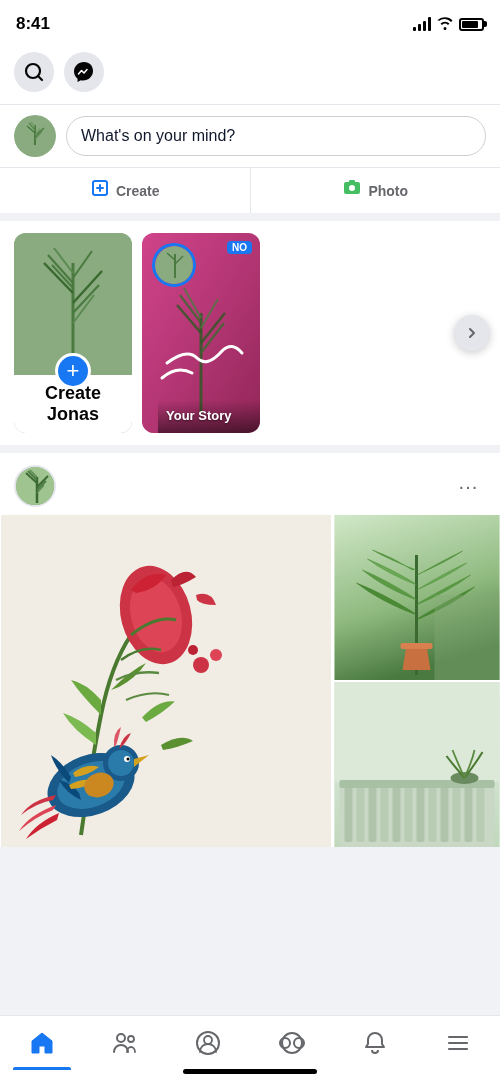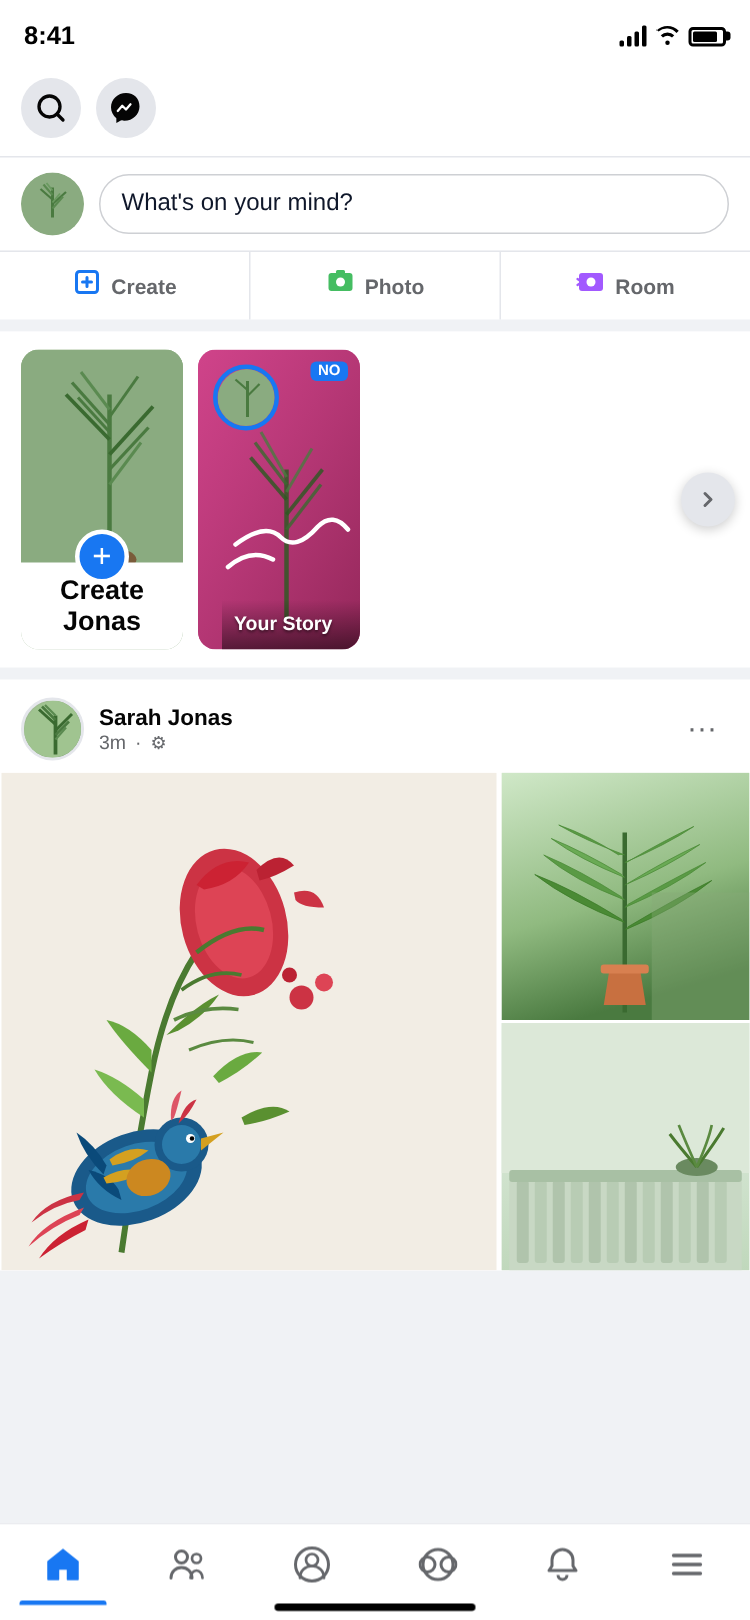--- a/index.html
+++ b/index.html
@@ -175,21 +175,21 @@
       padding: 12px 14px;
       margin-bottom: 8px;
       position: relative;
     }
     .stories-row {
       display: flex;
       gap: 10px;
       overflow-x: hidden;
     }
     .story-card {
-      width: 108px;
+      width: 118px;
       height: 200px;
       border-radius: 12px;
       overflow: hidden;
       position: relative;
       flex-shrink: 0;
       cursor: pointer;
     }
     .story-create-bg {
       background: linear-gradient(135deg, #c8d6c0 0%, #8aab80 100%);
       width: 100%;
@@ -454,30 +454,20 @@
   </button>
   <button class="action-btn">
     <span class="action-icon icon-photo">
       <svg width="20" height="20" viewBox="0 0 20 20" fill="none">
         <rect x="2" y="4" width="16" height="12" rx="2" fill="#45bd62"></rect>
         <circle cx="10" cy="10" r="3" fill="#fff"></circle>
         <rect x="7" y="2" width="6" height="3" rx="1" fill="#45bd62"></rect>
       </svg>
     </span>
     <span>Photo</span>
-  </button>
-  <button class="action-btn">
-    <span class="action-icon icon-room">
-      <svg width="20" height="20" viewBox="0 0 20 20" fill="none">
-        <rect x="2" y="4" width="16" height="12" rx="2" fill="#a259ff"></rect>
-        <circle cx="10" cy="10" r="3" fill="#fff"></circle>
-        <path d="M1 8l3 2-3 2" stroke="#a259ff" stroke-width="1.5" stroke-linecap="round"></path>
-      </svg>
-    </span>
-    <span>Room</span>
   </button>
 </div>
 
 <div class="stories-section">
   <div class="stories-row">
 
     <div class="story-card">
       <div class="story-create-bg">
         <div class="story-create-photo">
           <svg viewBox="0 0 118 155" width="118" height="155">
@@ -565,28 +555,20 @@
           <circle cx="21" cy="21" r="21" fill="#a0c490"></circle>
           <line x1="21" y1="36" x2="21" y2="10" stroke="#3a6a30" stroke-width="2.5"></line>
           <line x1="21" y1="16" x2="10" y2="6" stroke="#3a6a30" stroke-width="2"></line>
           <line x1="21" y1="20" x2="32" y2="9" stroke="#3a6a30" stroke-width="2"></line>
           <line x1="21" y1="13" x2="12" y2="4" stroke="#4a7a40" stroke-width="1.8"></line>
           <line x1="21" y1="23" x2="30" y2="14" stroke="#4a7a40" stroke-width="1.8"></line>
           <line x1="21" y1="10" x2="14" y2="3" stroke="#5a8a50" stroke-width="1.5"></line>
           <line x1="21" y1="26" x2="28" y2="18" stroke="#5a8a50" stroke-width="1.5"></line>
         </svg>
       </div>
-      <div class="user-info">
-        <div class="user-name">Sarah Jonas</div>
-        <div class="post-meta">
-          <span class="post-time">3m</span>
-          <span>·</span>
-          <span class="gear-icon">⚙</span>
-        </div>
-      </div>
     </div>
     <span class="more-btn">···</span>
   </div>
 
   <div class="post-images">
 
     <div class="post-img-main">
       <svg viewBox="0 0 330 332" width="100%" height="100%">
         <rect width="330" height="332" fill="#f2ede4"></rect>
 

